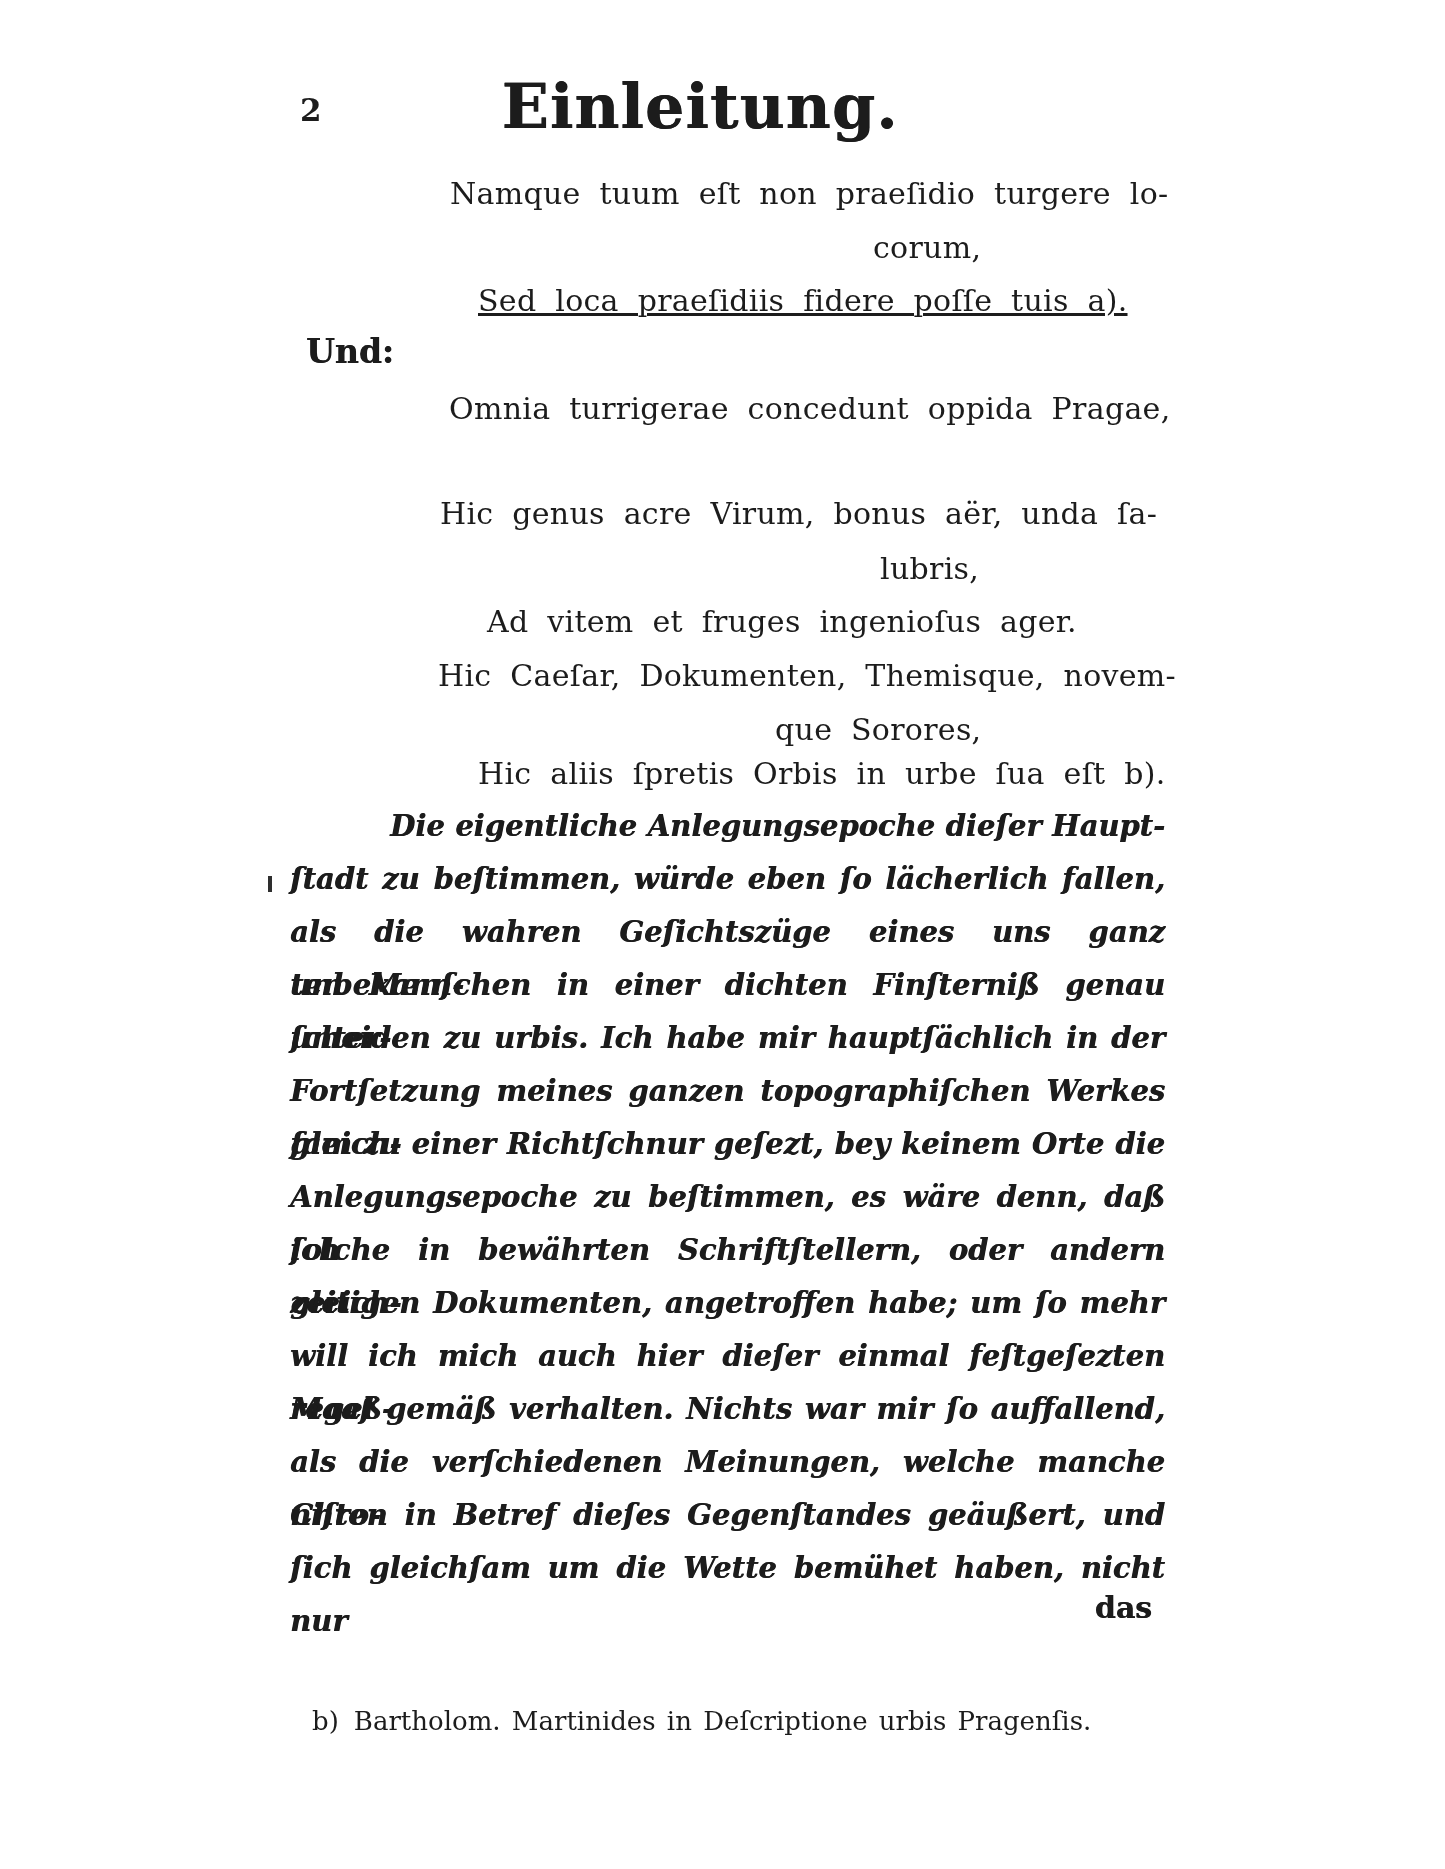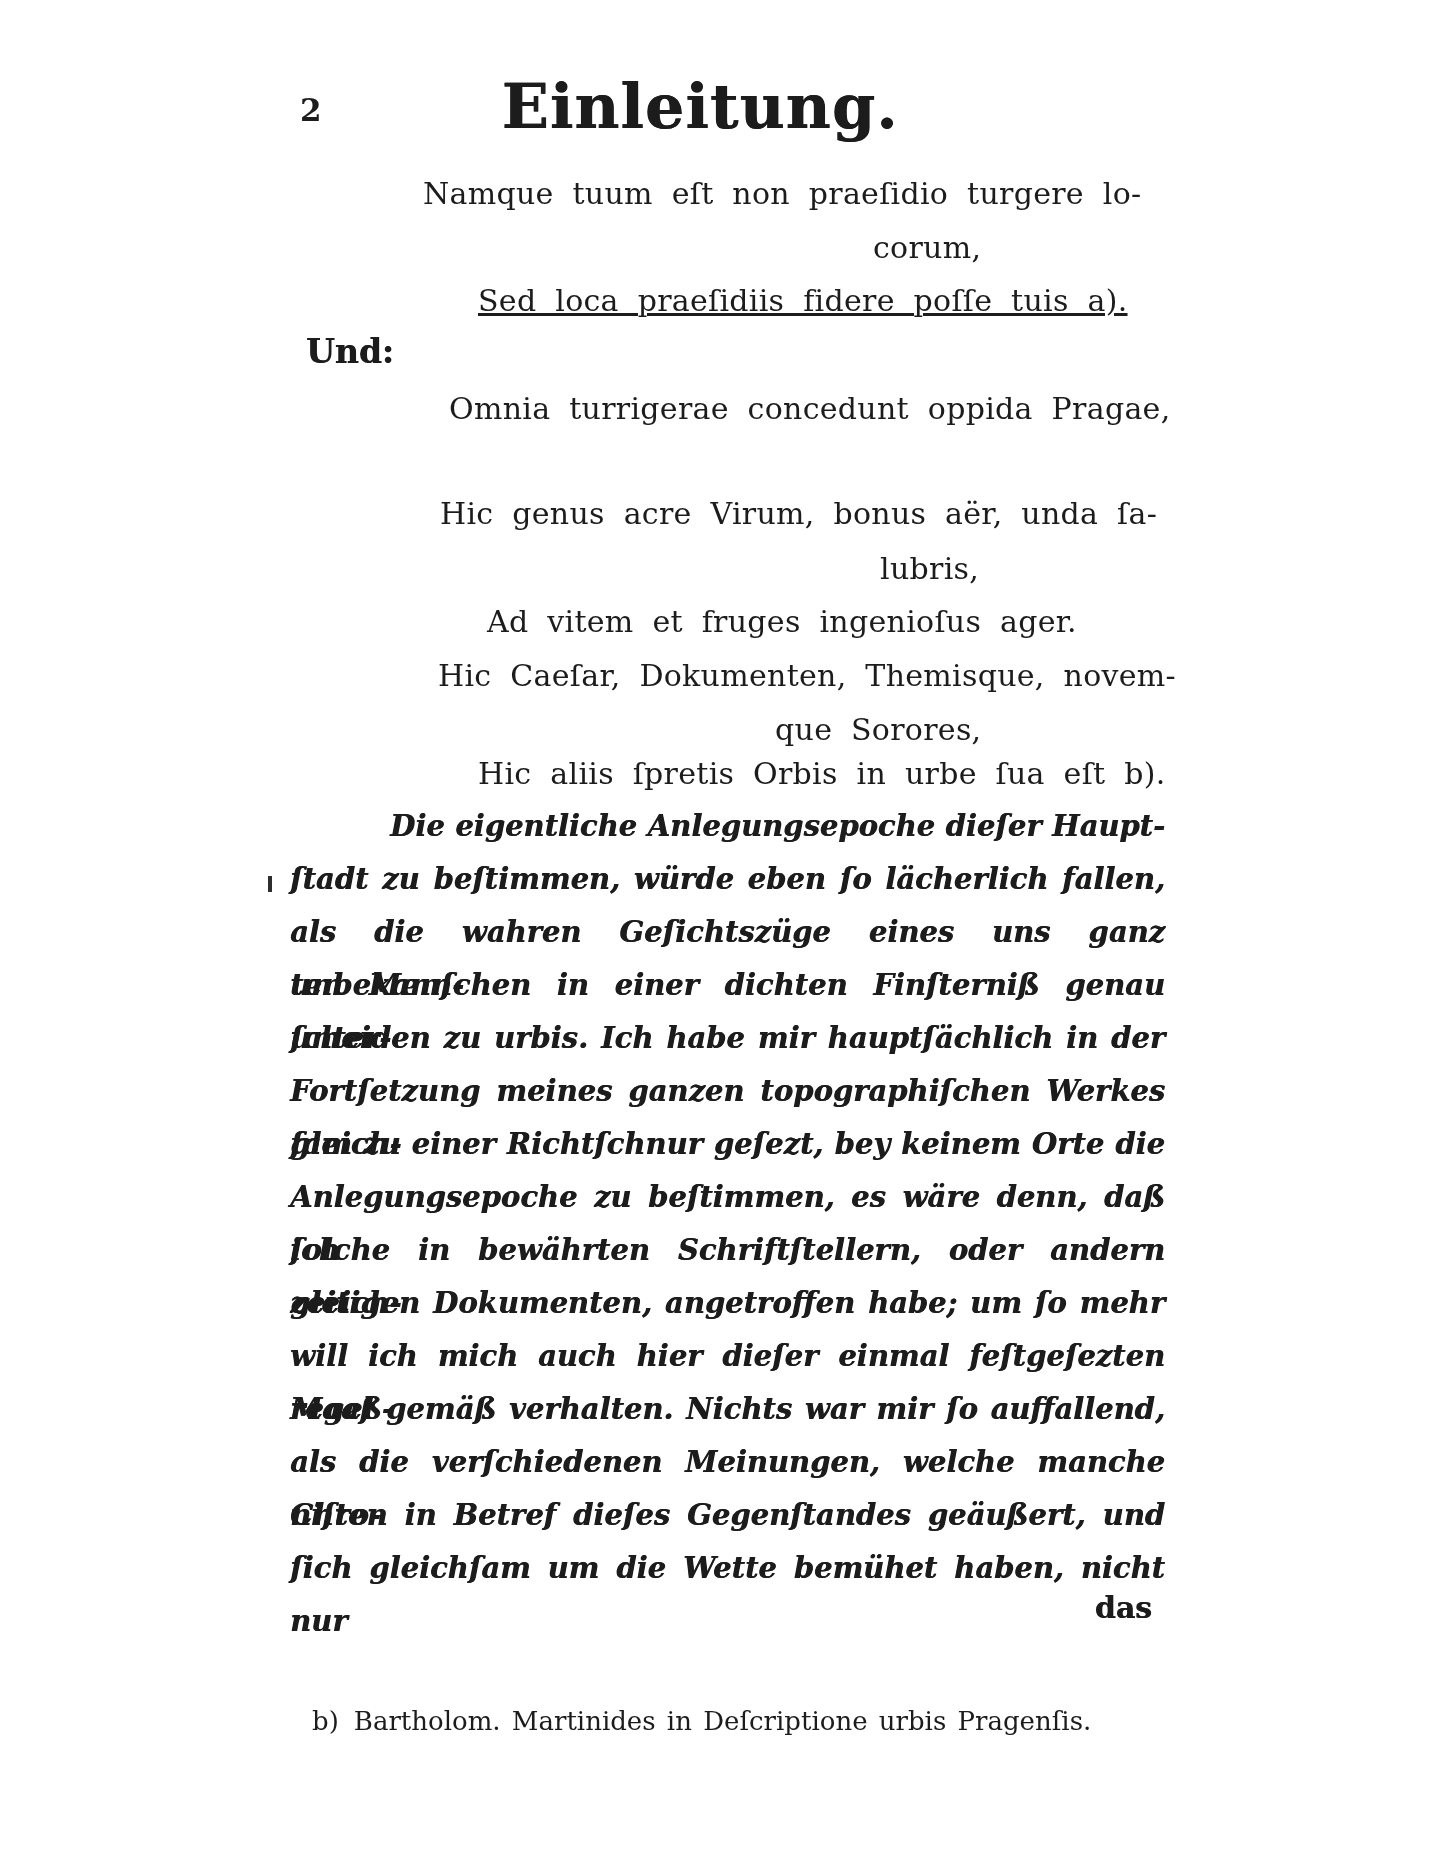--- a/index.html
+++ b/index.html
@@ -82,21 +82,21 @@
   }
 </style>
 </head>
 <body>
 
 <div class="page">
 
   <div class="abs page-number">2</div>
   <div class="abs page-title de">Einleitung.</div>
 
-  <div class="abs latin" style="left:423px; top:176px;text-align:right;">Namque tuum eſt non praeſidio turgere lo-</div>
+  <div class="abs latin" style="left:450px; top:176px;text-align:right;">Namque tuum eſt non praeſidio turgere lo-</div>
   <div class="abs latin" style="left:873px; top:230px;">corum,</div>
   <div class="abs latin" style="left:478px; top:283px;text-decoration:underline;">Sed loca praeſidiis fidere poſſe tuis a).</div>
 
   <div class="abs de connector">Und:</div>
 
   <div class="abs latin" style="left:449px; top:391px;">Omnia turrigerae concedunt oppida Pragae,</div>
   <div class="abs latin" style="left:440px; top:496px;">Hic genus acre Virum, bonus aër, unda ſa-</div>
   <div class="abs latin" style="left:880px; top:551px;">lubris,</div>
   <div class="abs latin" style="left:487px; top:604px;">Ad vitem et fruges ingenioſus ager.</div>
   <div class="abs latin" style="left:438px; top:658px;">Hic Caeſar, Dokumenten, Themisque, novem-</div>

